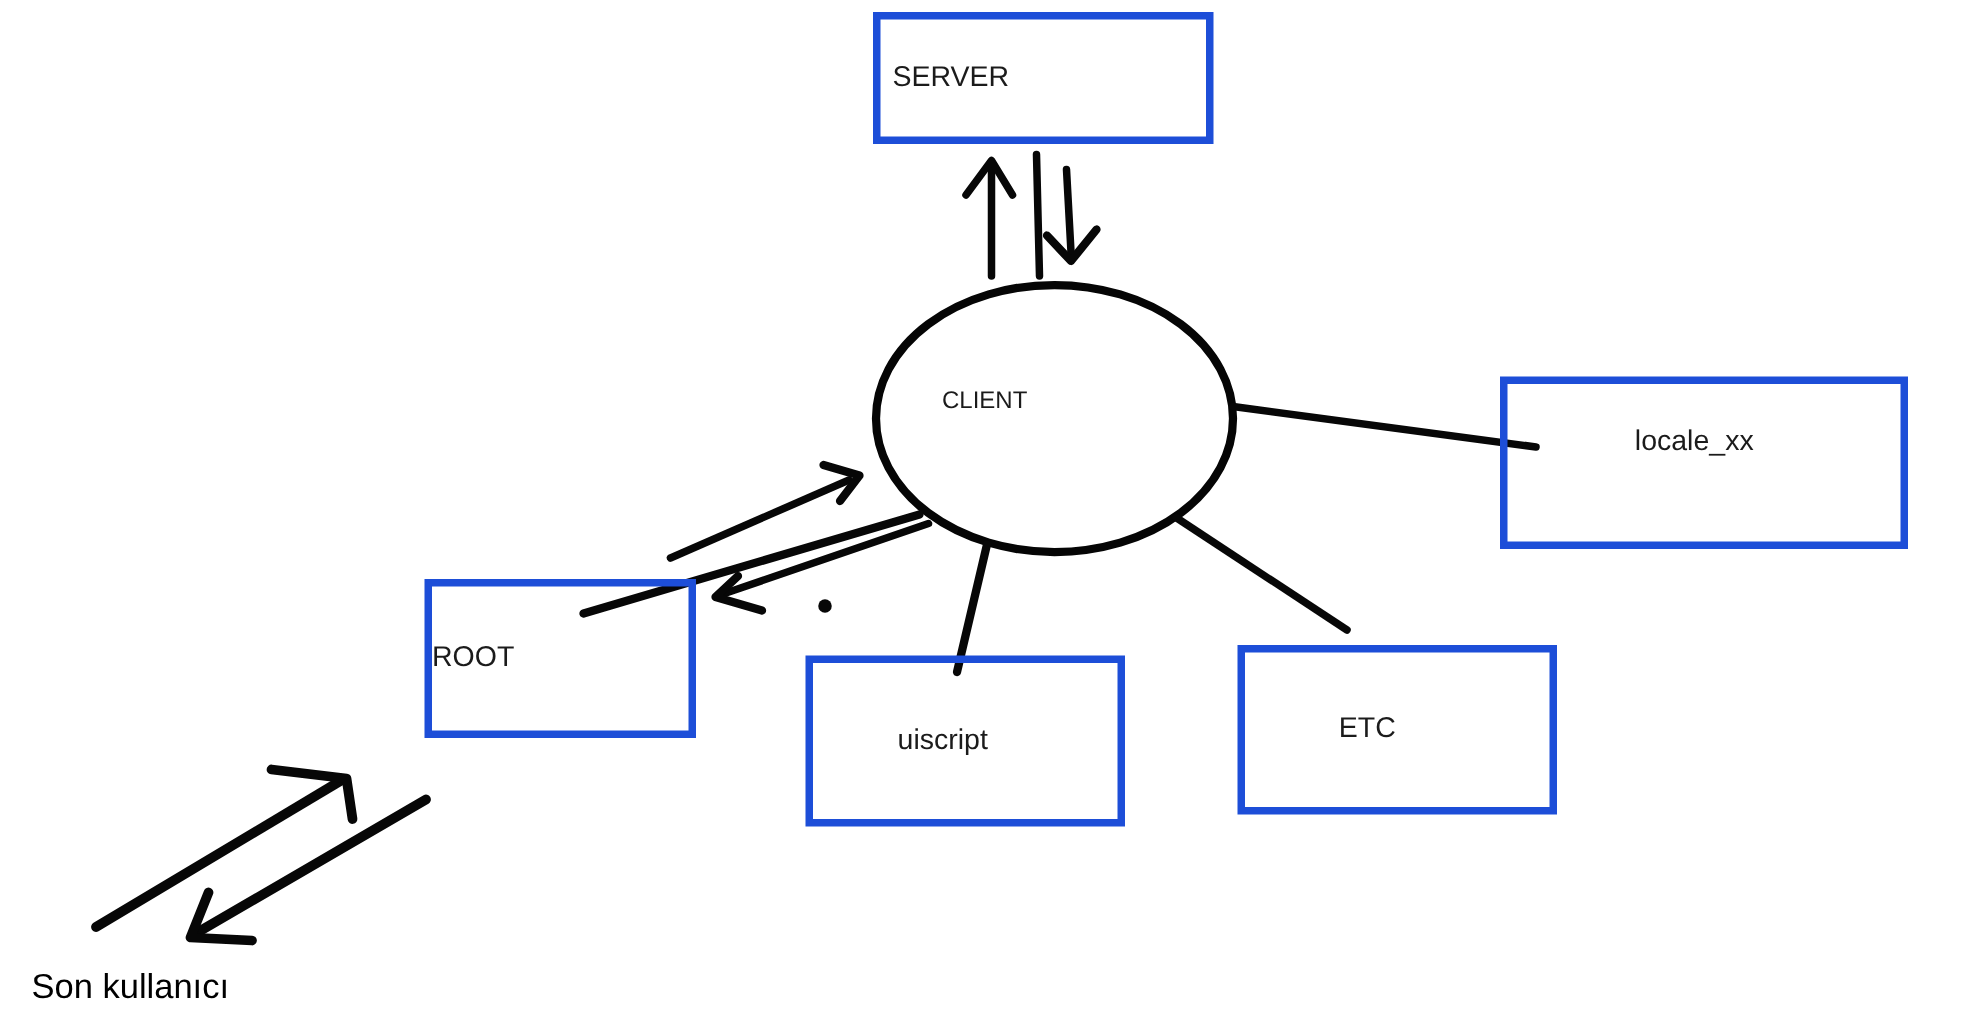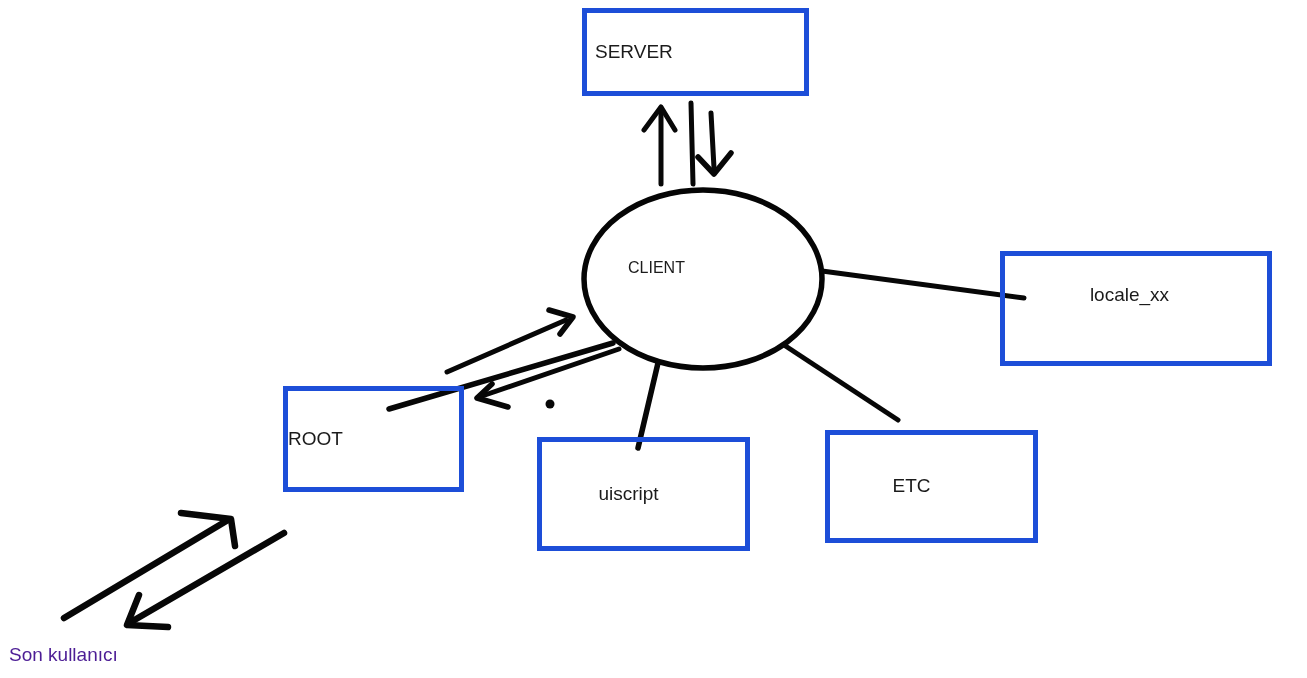--- a/index.html
+++ b/index.html
@@ -45,24 +45,24 @@
   #node-etc      { left: 825px; top: 411px; width: 213px; height: 113px; padding-right: 40px; margin-top: 19px; }
   .client-label {
     position: absolute;
     left: 628px;
     top: 259px;
     color: #1b1b1b;
     font-size: 16px;
   }
   .end-user-label {
     position: absolute;
-    left: 9px;
+    left: 21px;
     top: 644px;
-    color: #4c1d95;
-    font-size: 19px;
+    color: #000000;
+    font-size: 23px;
   }
 </style>
 </head>
 <body>
 
 <div class="canvas">
 
   <svg class="edges-layer" width="1307" height="678" viewBox="0 0 1307 678">
 
     <ellipse cx="703" cy="279" rx="119" ry="89" fill="#ffffff" stroke="#050505" stroke-width="5.5"></ellipse>

